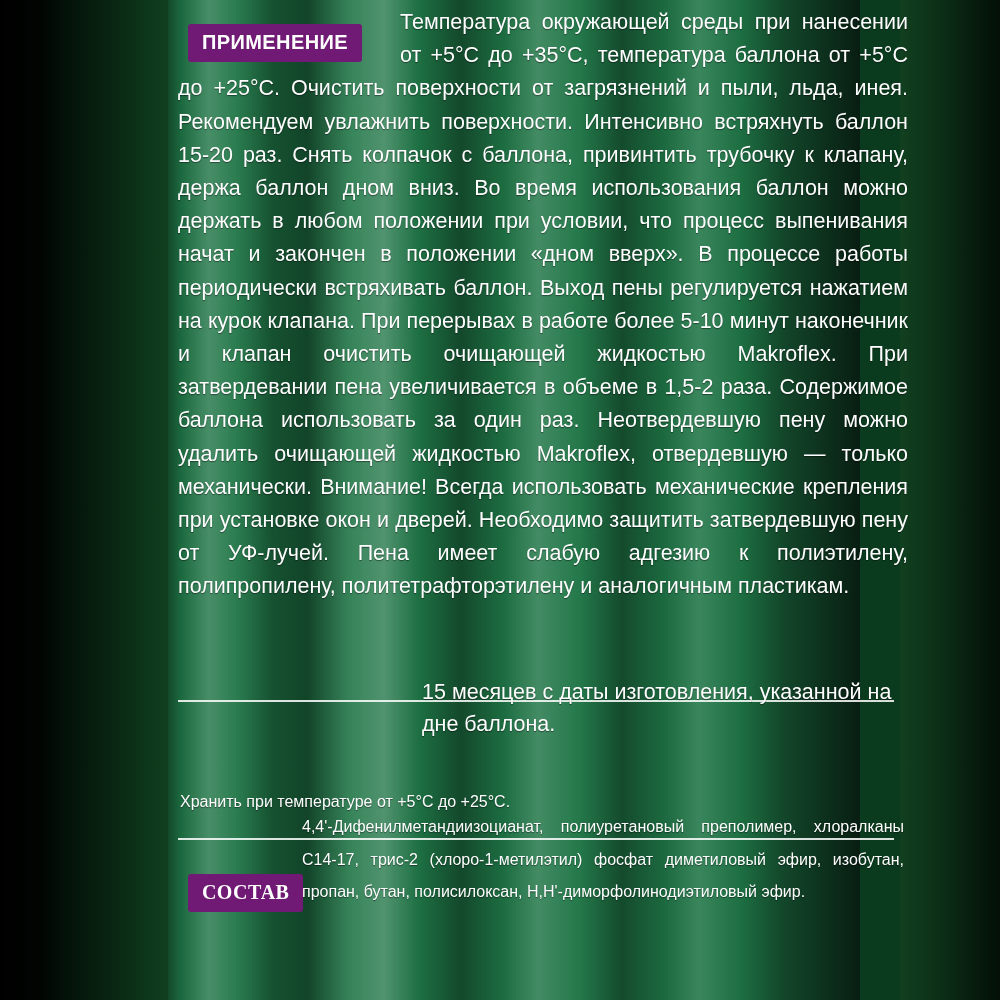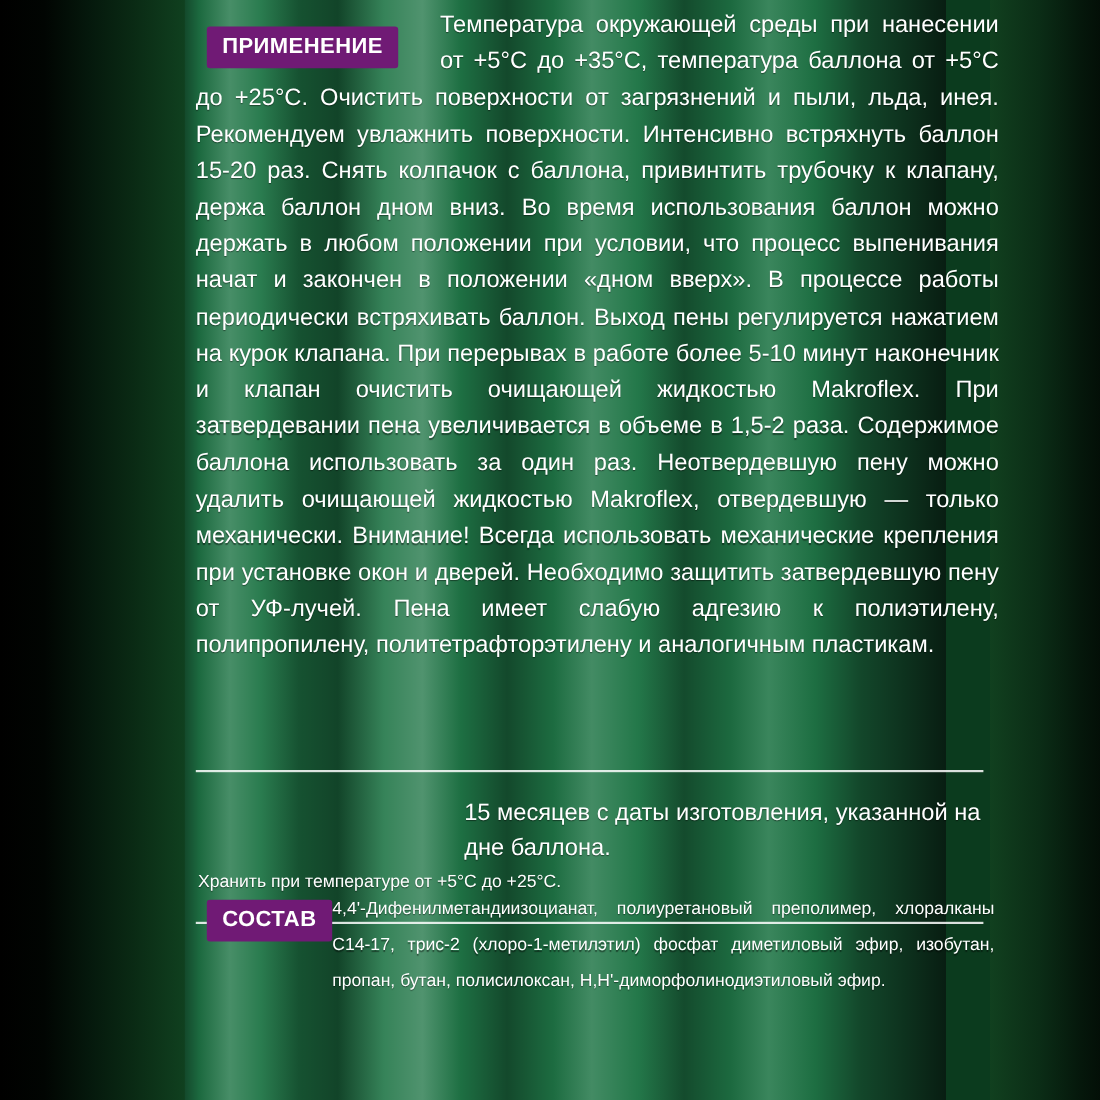--- a/index.html
+++ b/index.html
@@ -129,39 +129,40 @@
 
   
   #shelflife-tag-wrap {
     position: absolute;
     left: 188px;
     top: 726px;
   }
   #shelflife-body {
     position: absolute;
     left: 422px;
-    top: 722px;
+    top: 676px;
     width: 480px;
     font-size: 21.5px;
     line-height: 32px;
   }
   #shelflife-note {
     position: absolute;
     left: 180px;
     top: 786px;
     width: 720px;
     font-size: 16px;
     line-height: 32px;
   }
 
   
   #composition-tag-wrap {
     position: absolute;
     left: 188px;
-    top: 818px;
+    top: 874px;
+    font-family: Liberation Serif, serif;
   }
   #composition-body {
     position: absolute;
     left: 178px;
     top: 811px;
     width: 726px;
     font-size: 16px;
     line-height: 32.5px;
     text-align: justify;
   }

